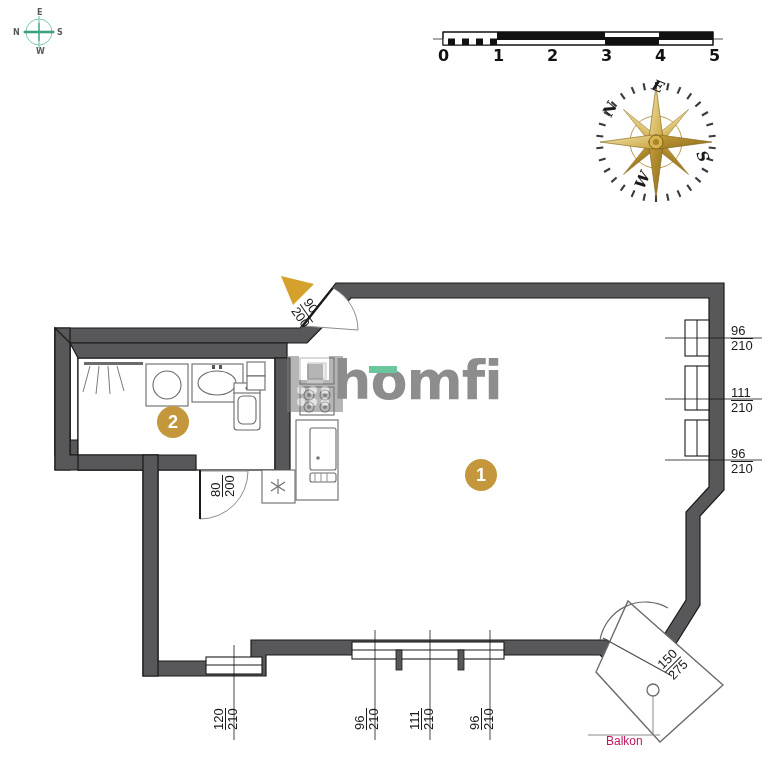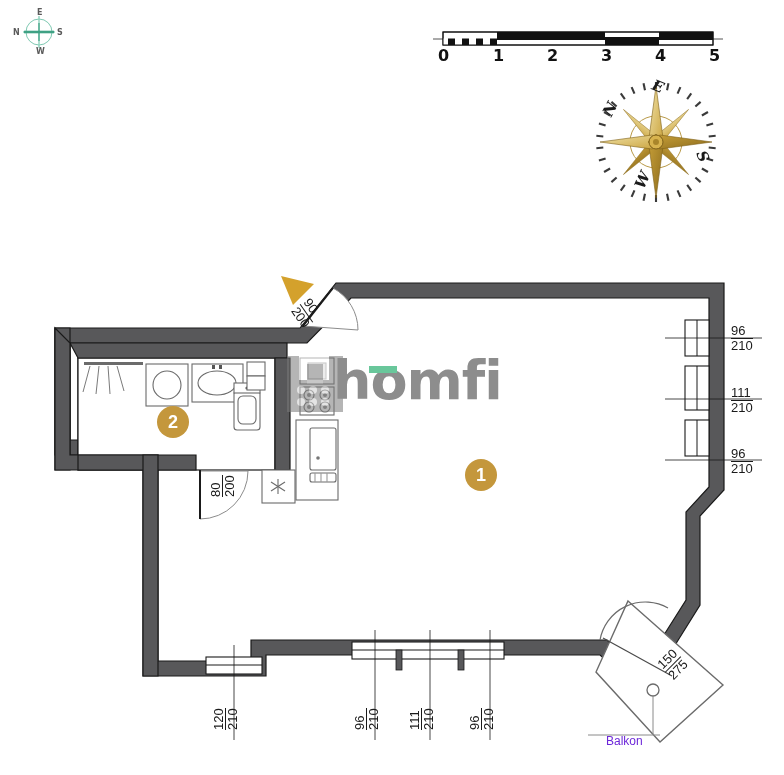--- a/index.html
+++ b/index.html
@@ -122,21 +122,21 @@
     color: #1a1a1a;
     white-space: nowrap;
     line-height: 14px;
     transform: rotate(-45deg);
     transform-origin: left top;
   }
   .balkon-label {
     position: absolute;
     font-family: "Liberation Sans", sans-serif;
     font-size: 12px;
-    color: #6d28d9;
+    color: #be185d;
     white-space: nowrap;
   }
   .door-dim {
     position: absolute;
     font-family: "Liberation Sans", sans-serif;
     font-size: 13px;
     color: #1a1a1a;
     white-space: nowrap;
     line-height: 14px;
   }

